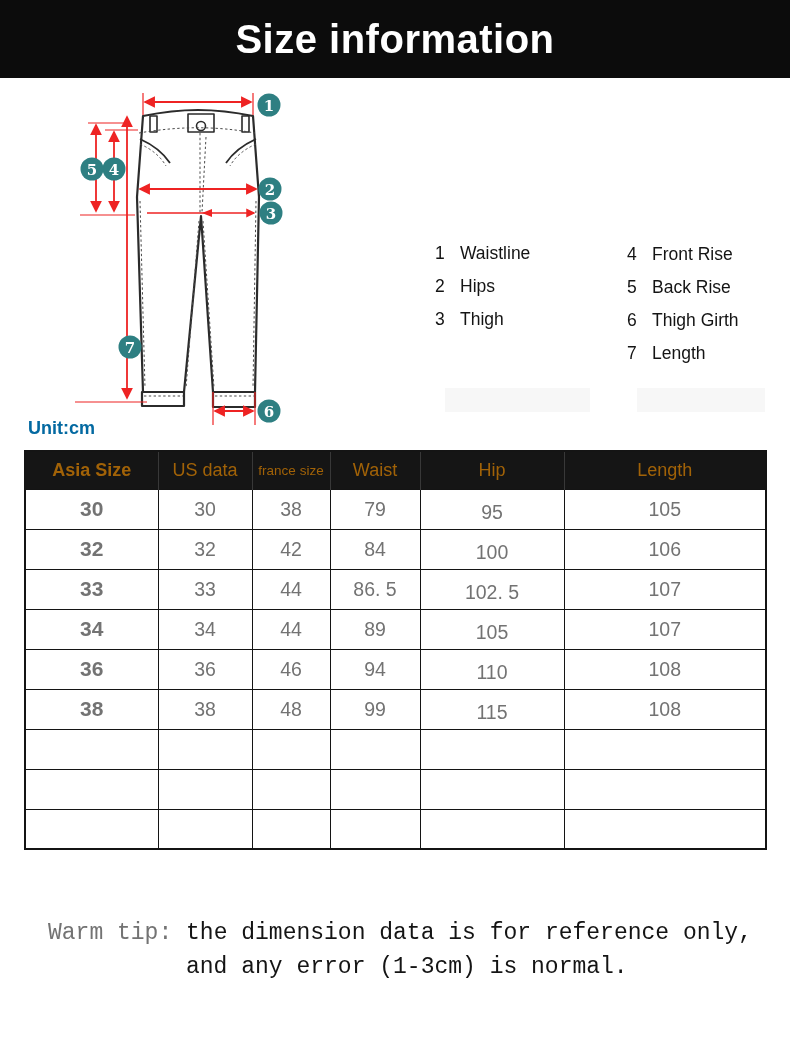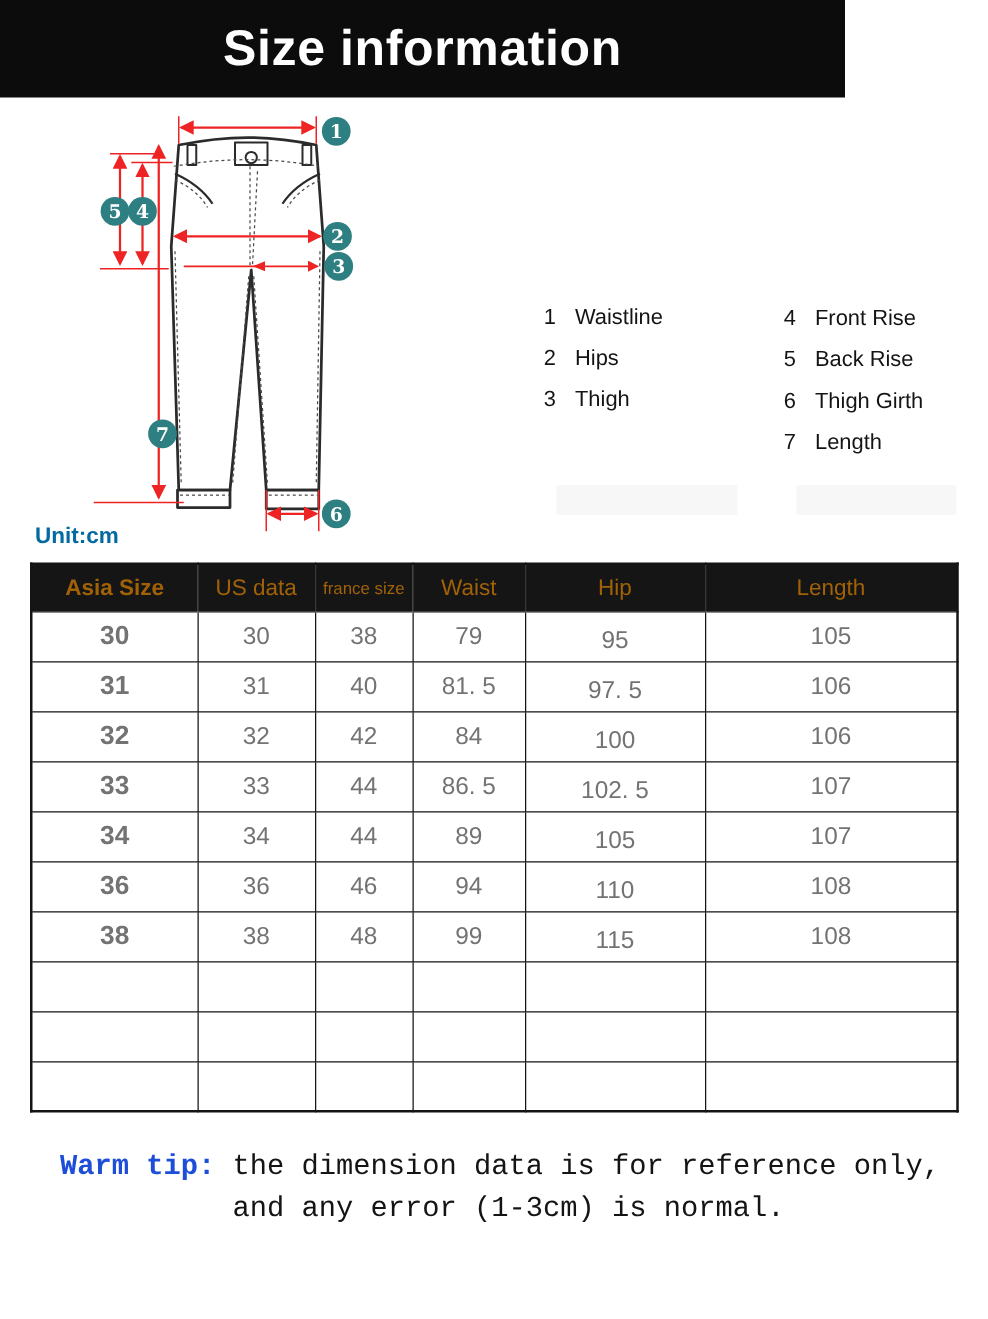--- a/index.html
+++ b/index.html
@@ -2,21 +2,21 @@
 <html><head>
 <meta charset="utf-8">
 <style>
   html,body{margin:0;padding:0;background:#ffffff;}
   .canvas{
     position:relative;width:790px;height:1055px;background:#ffffff;
     font-family:"Liberation Sans",sans-serif;overflow:hidden;
   }
   
   .hdr{
-    position:absolute;left:0;top:0;width:676px;height:78px;background:#0c0c0c;
+    position:absolute;left:0;top:0;width:790px;height:78px;background:#0c0c0c;
     display:flex;align-items:center;justify-content:center;
   }
   .hdr .title{
     color:#ffffff;font-size:40px;font-weight:bold;letter-spacing:.5px;margin:0;
   }
   
   .diagram-svg{position:absolute;left:50px;top:85px;}
   
   .legend-col{
     position:absolute;display:flex;flex-direction:column;row-gap:13px;
@@ -54,21 +54,21 @@
   }
   table.size td:first-child{font-weight:bold;font-size:21px;}
   table.size td:nth-child(5){vertical-align:bottom;padding-bottom:5px;}
   
   .tip-line{
     position:absolute;font-family:"Liberation Mono","DejaVu Sans Mono",monospace;
     font-size:23px;color:#141414;white-space:pre;
   }
   .tip-1{left:48px;top:920px;}
   .tip-2{left:186px;top:954px;}
-  .tip-label{color:#1d4ed8;font-weight:bold;}
+  .tip-label{color:#737373;}
 </style>
 </head>
 <body>
 
 <div class="canvas">
 
   <div class="hdr">
     <h1 class="title">Size information</h1>
   </div>
 
@@ -224,28 +224,20 @@
     <tbody>
       <tr>
         <td>30</td>
         <td>30</td>
         <td>38</td>
         <td>79</td>
         <td>95</td>
         <td>105</td>
       </tr>
       <tr>
-        <td>31</td>
-        <td>31</td>
-        <td>40</td>
-        <td>81. 5</td>
-        <td>97. 5</td>
-        <td>106</td>
-      </tr>
-      <tr>
         <td>32</td>
         <td>32</td>
         <td>42</td>
         <td>84</td>
         <td>100</td>
         <td>106</td>
       </tr>
       <tr>
         <td>33</td>
         <td>33</td>

